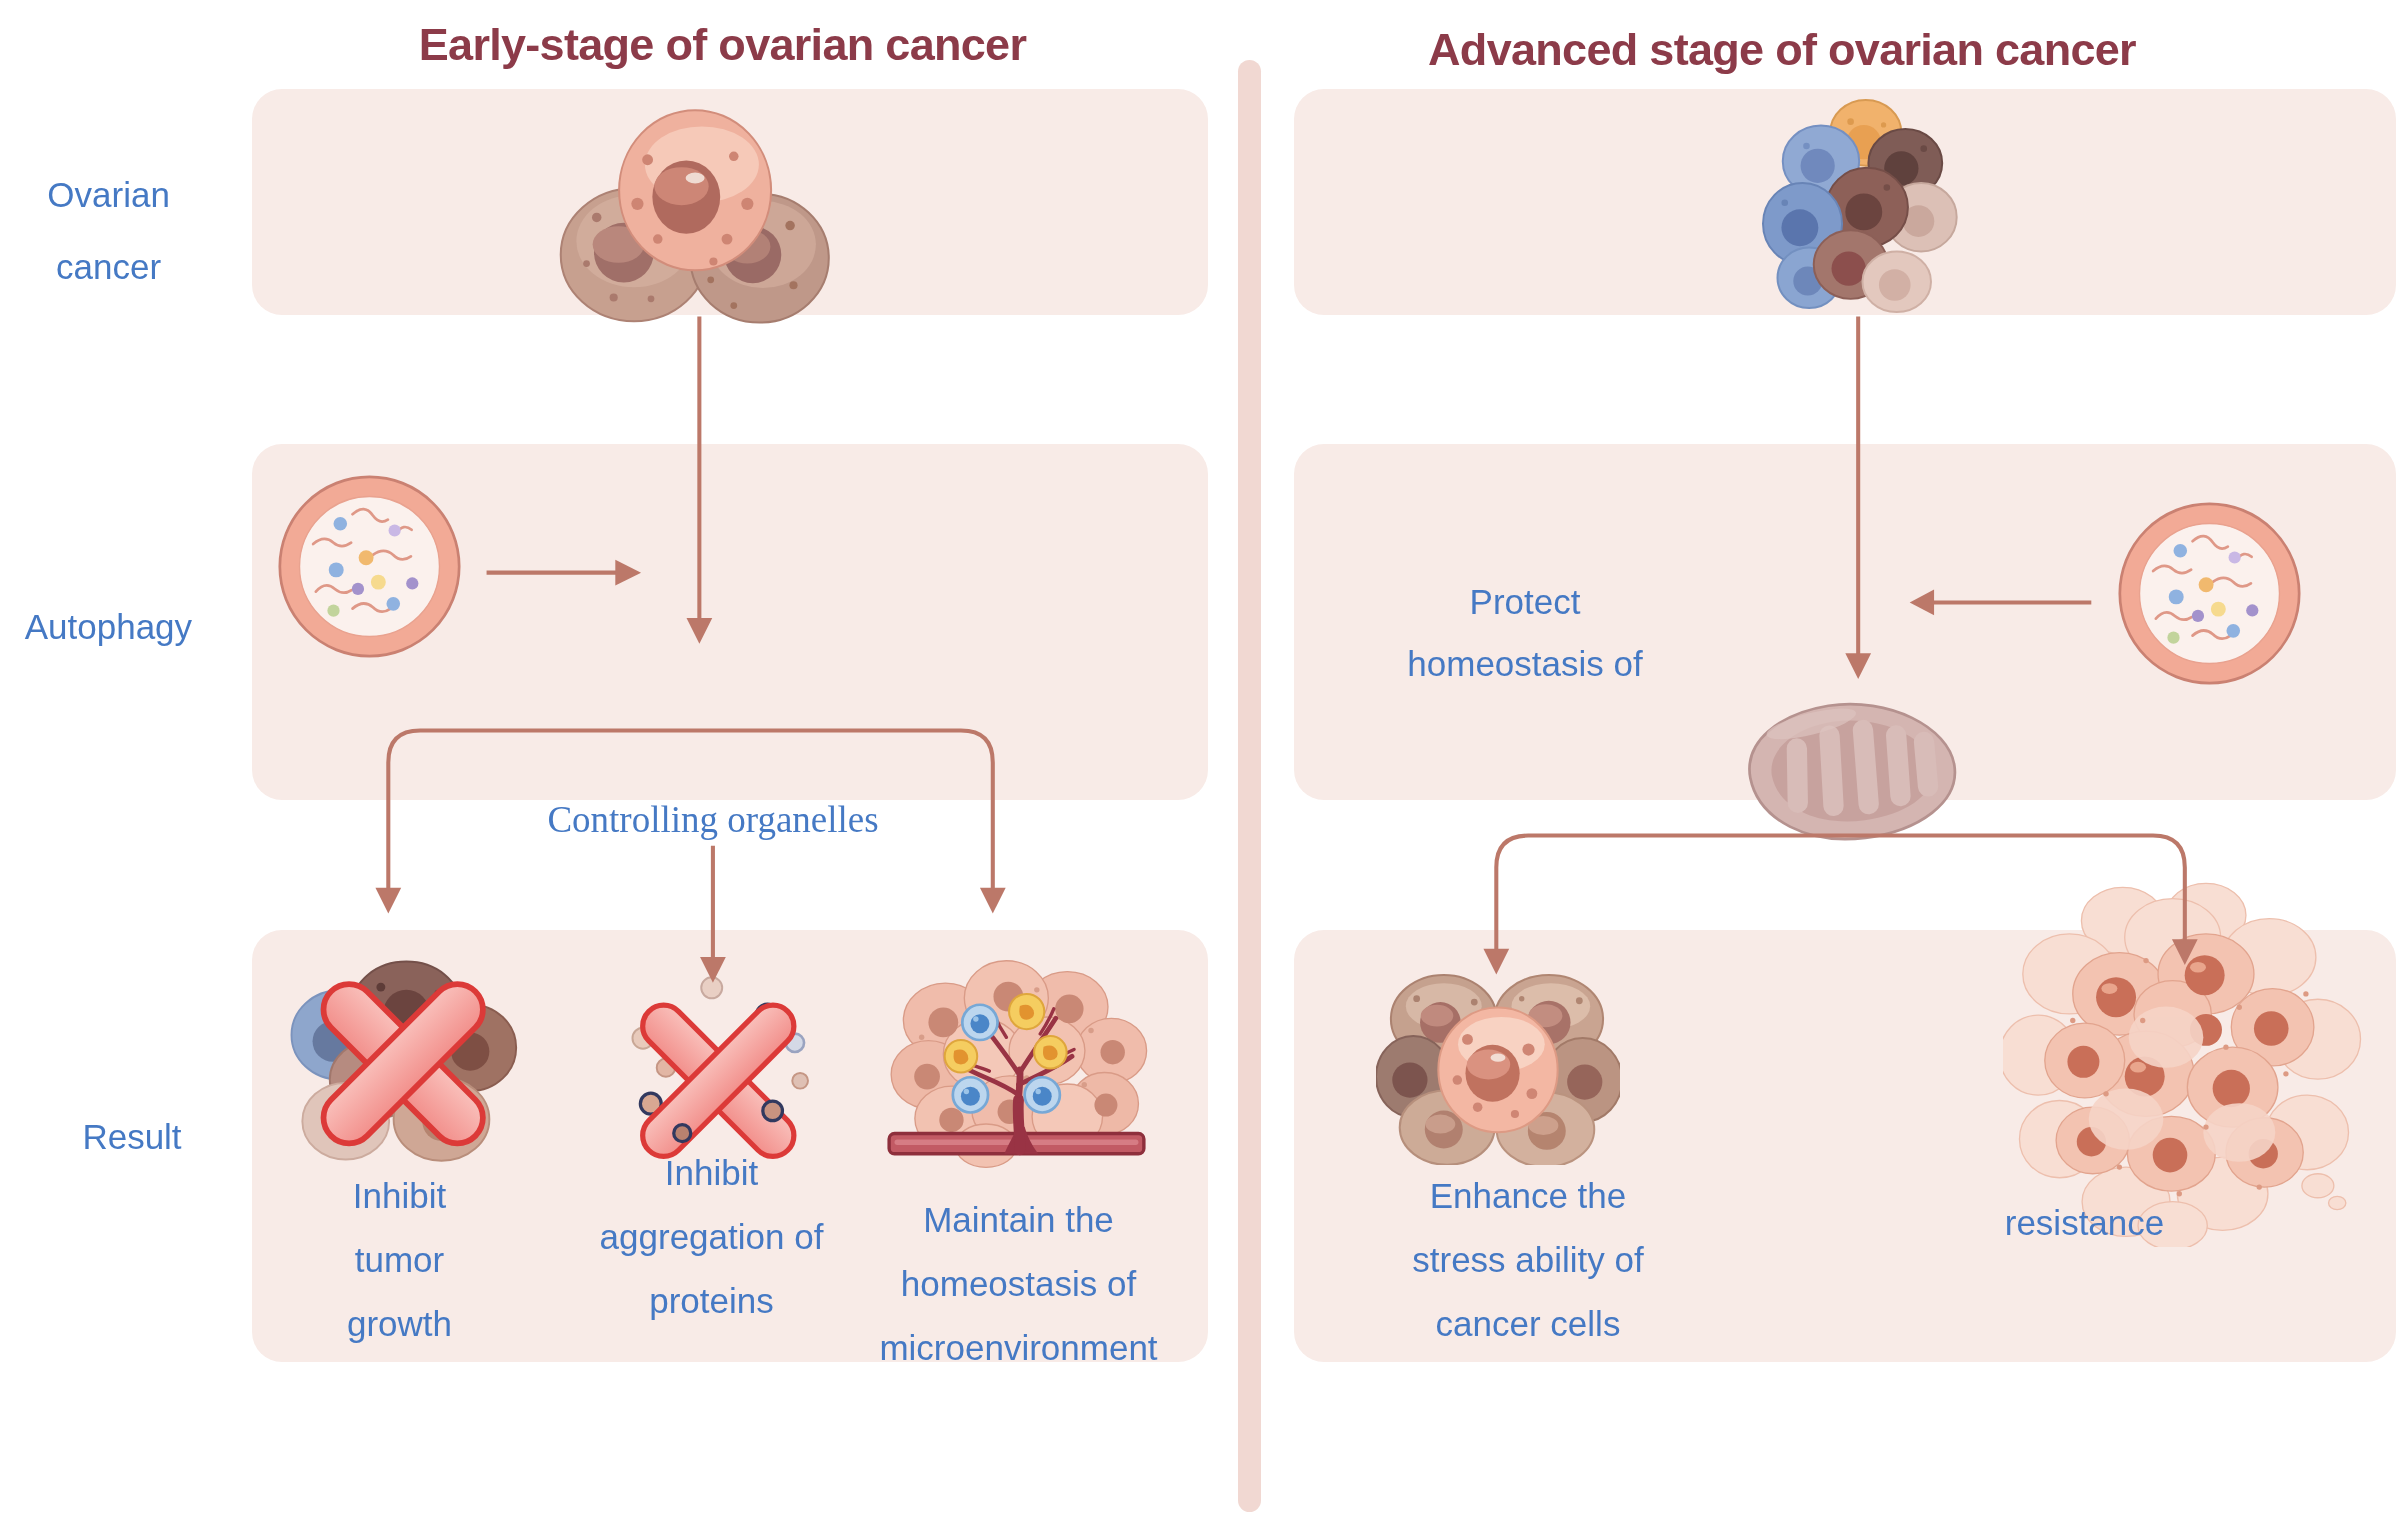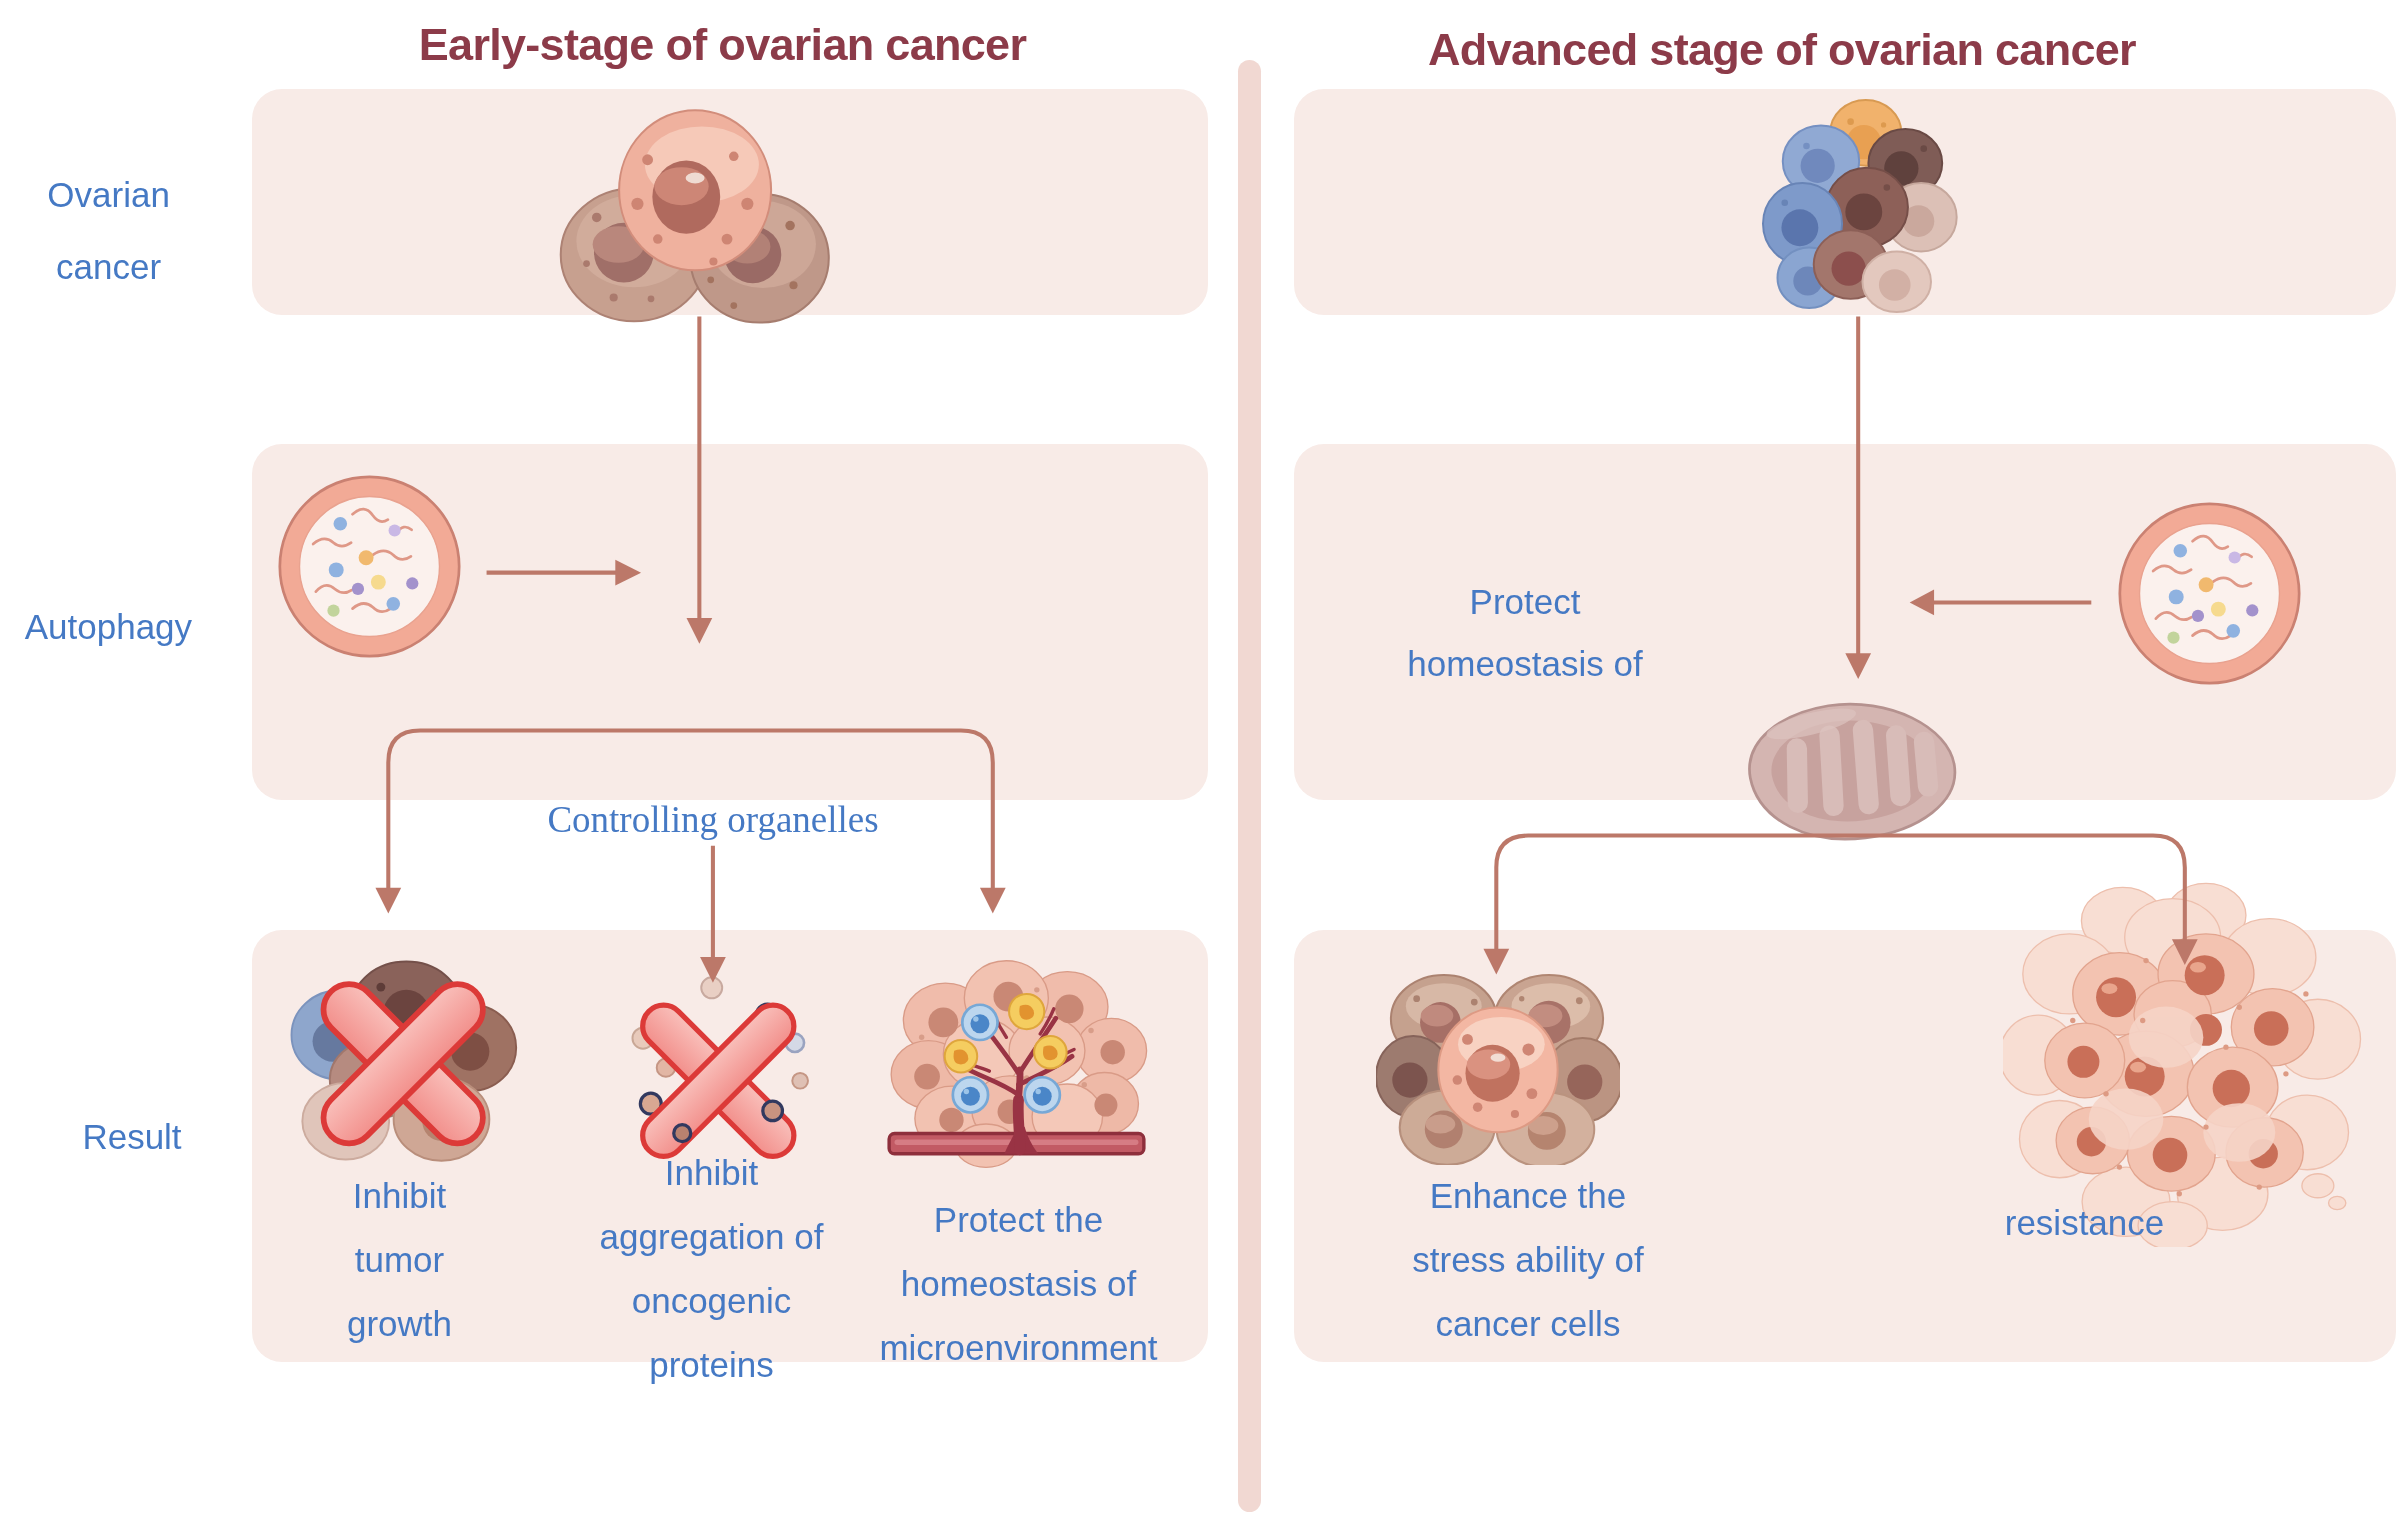--- a/index.html
+++ b/index.html
@@ -54,25 +54,24 @@
   </div>
 
   <div class="txt" style="left:298px;top:1164px;width:203px;">
     <div class="ln">Inhibit</div>
     <div class="ln">tumor</div>
     <div class="ln">growth</div>
   </div>
   <div class="txt" style="left:566px;top:1141px;width:291px;">
     <div class="ln">Inhibit</div>
     <div class="ln">aggregation of</div>
-    <div class="ln">oncogenic</div>
     <div class="ln">proteins</div>
   </div>
   <div class="txt" style="left:866px;top:1188px;width:305px;">
-    <div class="ln">Protect the</div>
+    <div class="ln">Maintain the</div>
     <div class="ln">homeostasis of</div>
     <div class="ln">microenvironment</div>
   </div>
 
   <div class="txt" style="left:1379px;top:1164px;width:298px;">
     <div class="ln">Enhance the</div>
     <div class="ln">stress ability of</div>
     <div class="ln">cancer cells</div>
   </div>
   <div class="txt" style="left:1949px;top:1191px;width:271px;">

